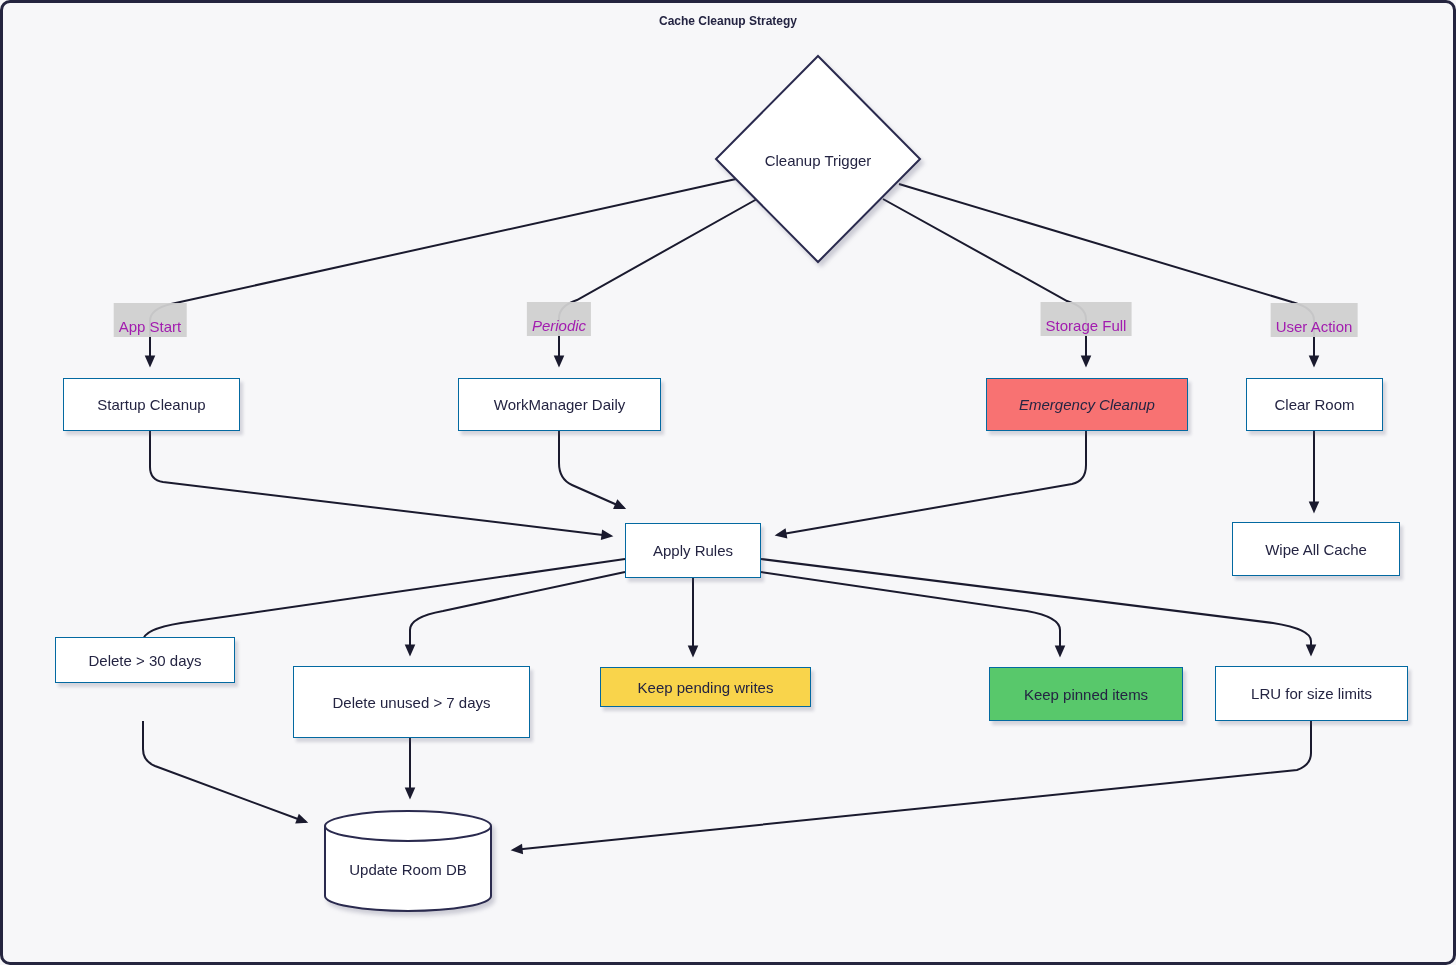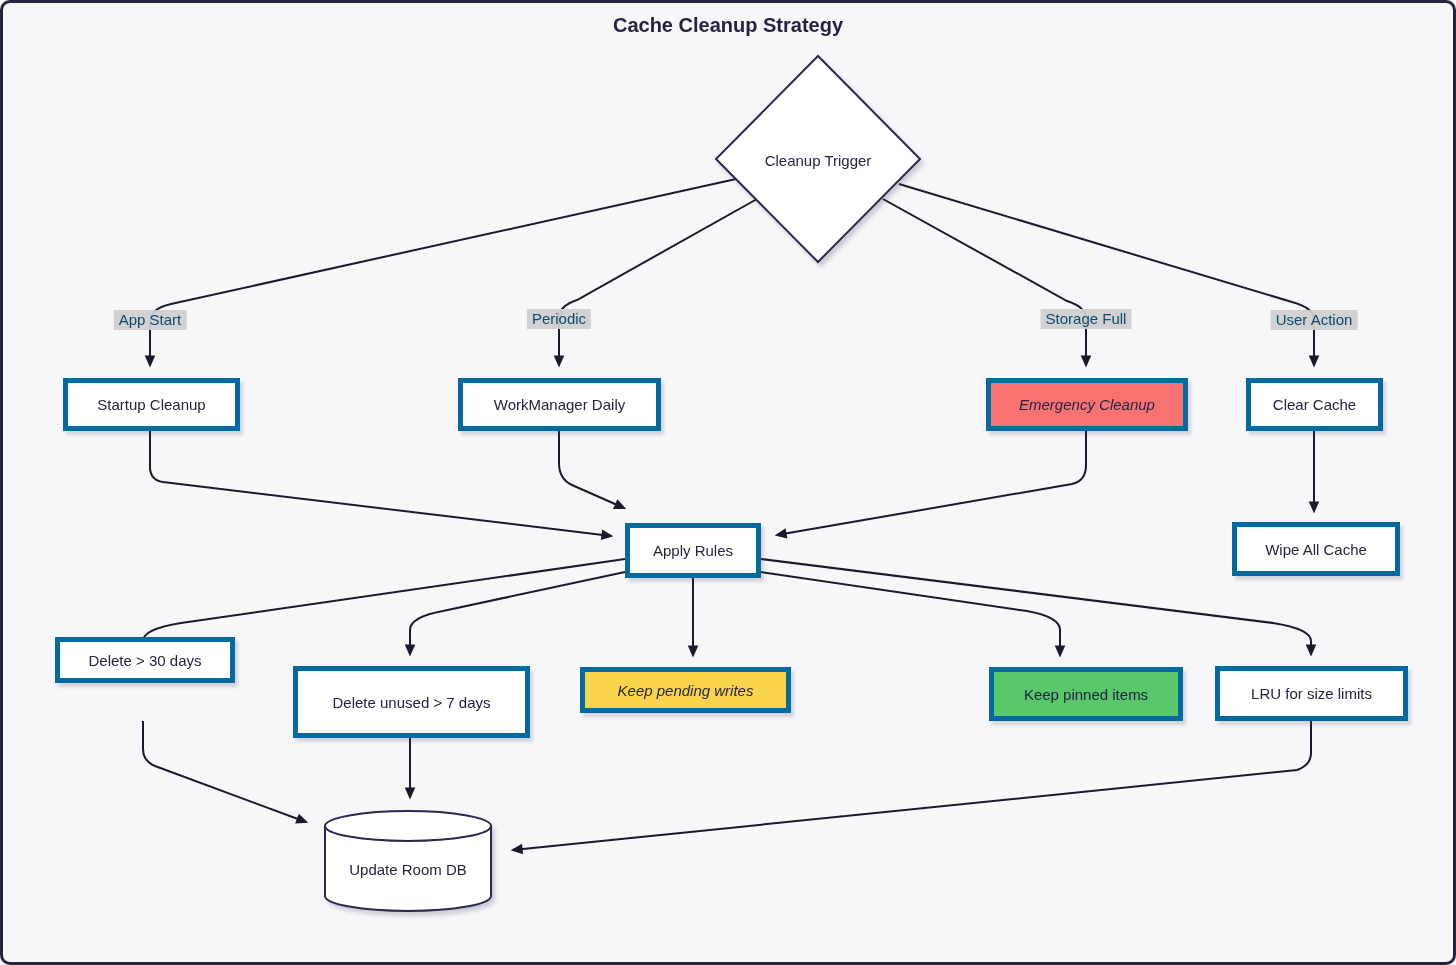--- a/index.html
+++ b/index.html
@@ -16,73 +16,73 @@
     background: #f7f7f9;
     border: 3px solid #25253f;
     border-radius: 10px;
   }
   .diagram-title {
     position: absolute;
     top: 11px;
     left: 0;
     width: 100%;
     text-align: center;
-    font-size: 20px;
+    font-size: 12px;
     font-weight: bold;
     color: #242442;
   }
   svg.edges-layer {
     position: absolute;
     left: 0; top: 0;
     width: 1456px; height: 965px;
   }
   .edge { stroke: #1a1a2e; stroke-width: 2; fill: none; }
   .shape { stroke: #2a2a4e; stroke-width: 2; fill: #ffffff; }
   .shadowed { filter: drop-shadow(3px 4px 2px rgba(90,90,120,0.28)); }
 
   .node {
     position: absolute;
     display: flex;
     align-items: center;
     justify-content: center;
     background: #ffffff;
-    border: 5px solid #0369a1;
+    border: 1px solid #0369a1;
     font-size: 15px;
     color: #242442;
     box-shadow: 3px 4px 3px rgba(90,90,120,0.22);
     white-space: nowrap;
   }
   .node.red    { background: #f87272; }
   .node.yellow { background: #f9d44b; }
   .node.green  { background: #58c86b; margin-left: 26px; }
 
   
   #n-startup   { left:  60px; top: 375px; width: 177px; height: 53px; }
   #n-workmgr   { left: 455px; top: 375px; width: 203px; height: 53px; }
   #n-emergency { left: 983px; top: 375px; width: 202px; height: 53px; font-style: italic; }
   #n-clear     { left: 1243px; top: 375px; width: 137px; height: 53px; }
   #n-apply     { left: 622px; top: 520px; width: 136px; height: 55px; }
   #n-wipe      { left: 1229px; top: 519px; width: 168px; height: 54px; }
   #n-del30     { left:  52px; top: 634px; width: 180px; height: 46px; }
   #n-del7      { left: 290px; top: 663px; width: 237px; height: 72px; }
-  #n-pending   { left: 577px; top: 664px; width: 211px; height: 46px; font-style: italic; }
+  #n-pending   { left: 597px; top: 664px; width: 211px; height: 40px; }
   #n-pinned    { left: 960px; top: 664px; width: 194px; height: 54px; }
   #n-lru       { left: 1212px; top: 663px; width: 193px; height: 55px; }
 
   .float-label {
     position: absolute;
     transform: translate(-50%, -50%);
     background: rgba(208,208,208,0.95);
-    padding: 1px 5px 2px 5px;
+    padding: 15px 5px 2px 5px;
     font-size: 15px;
-    color: #0c4a6e;
+    color: #a21caf;
     white-space: nowrap;
   }
   #l-appstart { left: 147px;  top: 317px; }
-  #l-periodic { left: 556px;  top: 316px; }
+  #l-periodic { left: 556px;  top: 316px; font-style: italic; }
   #l-storage  { left: 1083px; top: 316px; }
   #l-user     { left: 1311px; top: 317px; }
 
   .shape-label {
     position: absolute;
     transform: translate(-50%, -50%);
     font-size: 15px;
     color: #242442;
     white-space: nowrap;
   }
@@ -133,21 +133,21 @@
       <ellipse class="shape" cx="405" cy="823" rx="83" ry="15"></ellipse>
     </g>
   </svg>
 
   <div class="shape-label" id="t-trigger">Cleanup Trigger</div>
   <div class="shape-label" id="t-roomdb">Update Room DB</div>
 
   <div class="node" id="n-startup">Startup Cleanup</div>
   <div class="node" id="n-workmgr">WorkManager Daily</div>
   <div class="node red" id="n-emergency">Emergency Cleanup</div>
-  <div class="node" id="n-clear">Clear Cache</div>
+  <div class="node" id="n-clear">Clear Room</div>
   <div class="node" id="n-apply">Apply Rules</div>
   <div class="node" id="n-wipe">Wipe All Cache</div>
   <div class="node" id="n-del30">Delete &gt; 30 days</div>
   <div class="node" id="n-del7">Delete unused &gt; 7 days</div>
   <div class="node yellow" id="n-pending">Keep pending writes</div>
   <div class="node green" id="n-pinned">Keep pinned items</div>
   <div class="node" id="n-lru">LRU for size limits</div>
 
   <div class="float-label" id="l-appstart">App Start</div>
   <div class="float-label" id="l-periodic">Periodic</div>

